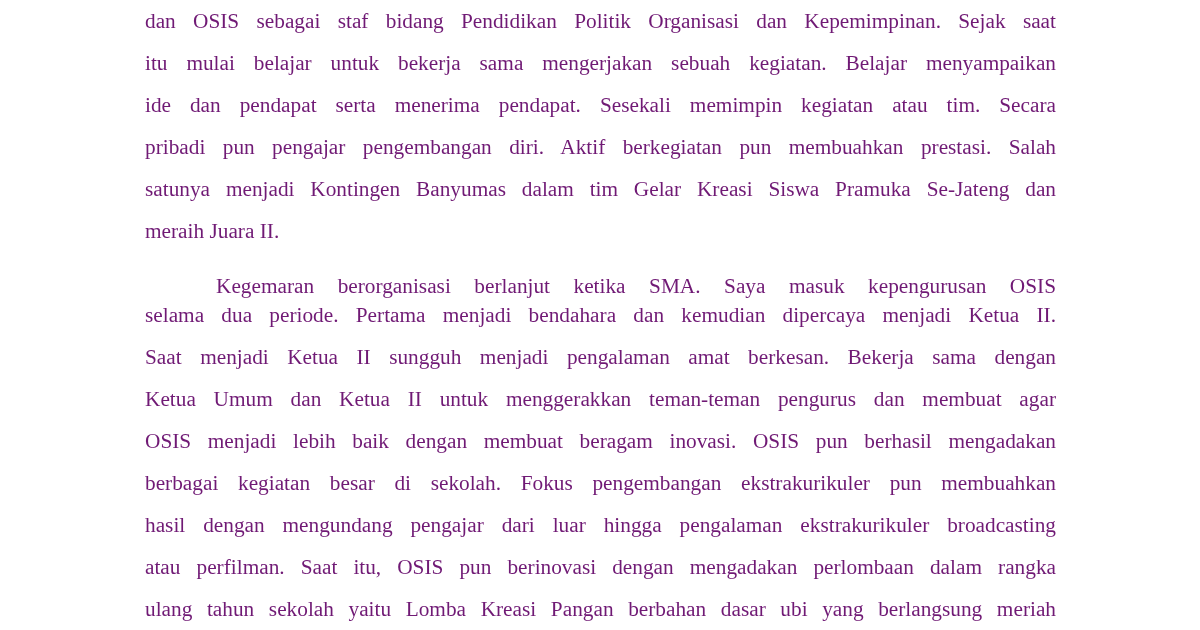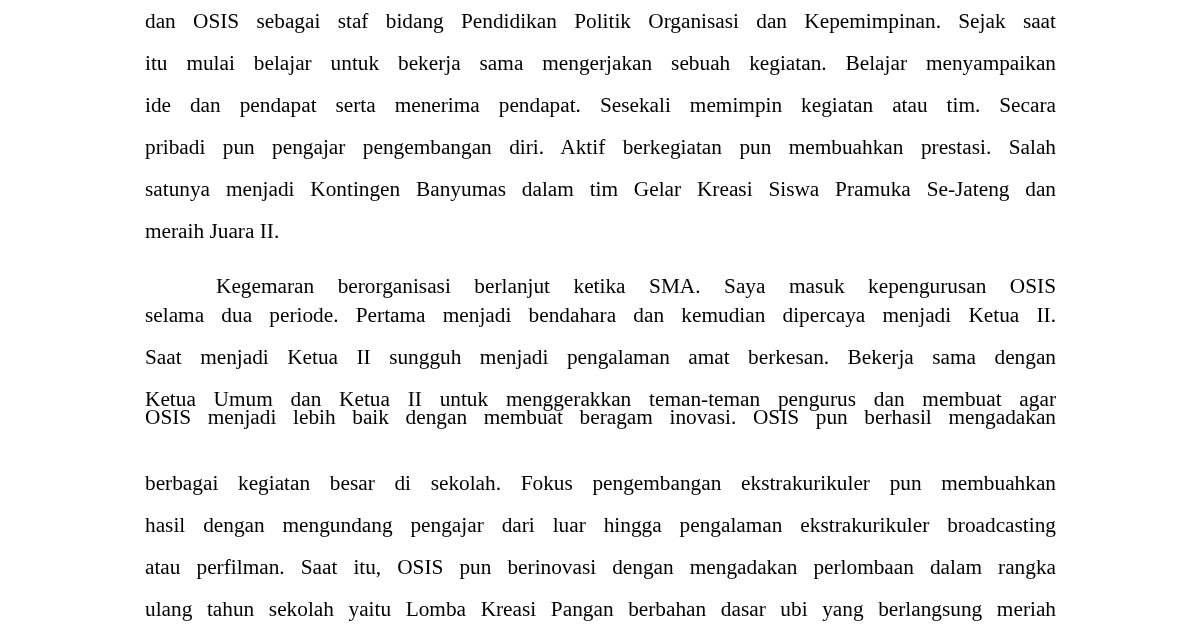--- a/index.html
+++ b/index.html
@@ -9,21 +9,21 @@
       width: 1200px;
       height: 630px;
       overflow: hidden;
     }
     .page {
       position: absolute;
       left: 145px;
       top: 0;
       width: 911px;
       height: 630px;
-      color: #000000;
+      color: #701a75;
       font-family: "Liberation Serif", "DejaVu Serif", serif;
       font-size: 21.3px;
     }
     .line {
       position: absolute;
       left: 0;
       width: 911px;
       height: 28px;
       line-height: 28px;
       white-space: nowrap;
@@ -51,19 +51,19 @@
     <div class="line" style="top:133px">pribadi pun pengajar pengembangan diri. Aktif berkegiatan pun membuahkan prestasi. Salah</div>
     <div class="line" style="top:175px">satunya menjadi Kontingen Banyumas dalam tim Gelar Kreasi Siswa Pramuka Se-Jateng dan</div>
     <div class="line last" style="top:217px">meraih Juara II.</div>
   </div>
 
   <div>
     <div class="line indent" style="top:272px">Kegemaran berorganisasi berlanjut ketika SMA. Saya masuk kepengurusan OSIS</div>
     <div class="line" style="top:301px">selama dua periode. Pertama menjadi bendahara dan kemudian dipercaya menjadi Ketua II.</div>
     <div class="line" style="top:343px">Saat menjadi Ketua II sungguh menjadi pengalaman amat berkesan. Bekerja sama dengan</div>
     <div class="line" style="top:385px">Ketua Umum dan Ketua II untuk menggerakkan teman-teman pengurus dan membuat agar</div>
-    <div class="line" style="top:403px">OSIS menjadi lebih baik dengan membuat beragam inovasi. OSIS pun berhasil mengadakan</div>
+    <div class="line" style="top:427px">OSIS menjadi lebih baik dengan membuat beragam inovasi. OSIS pun berhasil mengadakan</div>
     <div class="line" style="top:469px">berbagai kegiatan besar di sekolah. Fokus pengembangan ekstrakurikuler pun membuahkan</div>
     <div class="line" style="top:511px"><span>hasil dengan mengundang pengajar dari luar hingga pengalaman ekstrakurikuler </span><span class="it">broadcasting</span></div>
     <div class="line" style="top:553px">atau perfilman. Saat itu, OSIS pun berinovasi dengan mengadakan perlombaan dalam rangka</div>
     <div class="line" style="top:595px">ulang tahun sekolah yaitu Lomba Kreasi Pangan berbahan dasar ubi yang berlangsung meriah</div>
   </div>
 </div>
 
 </body></html>

